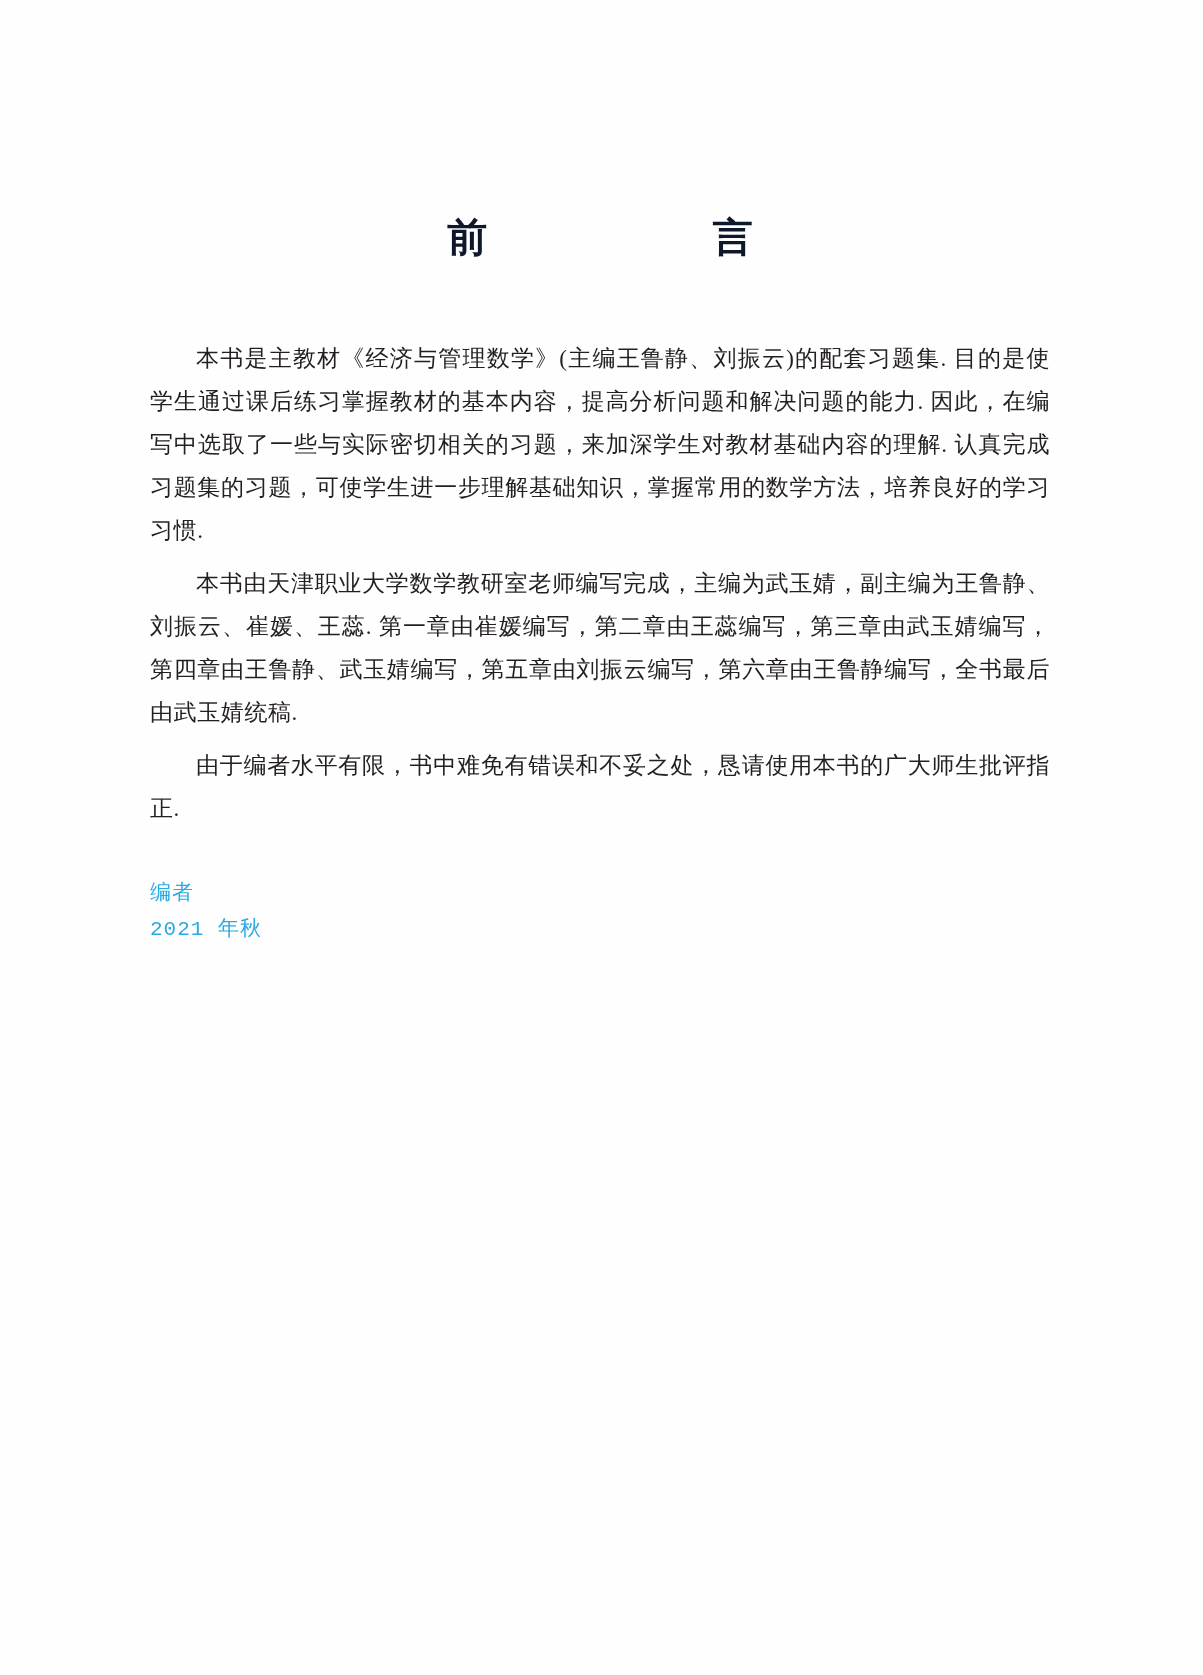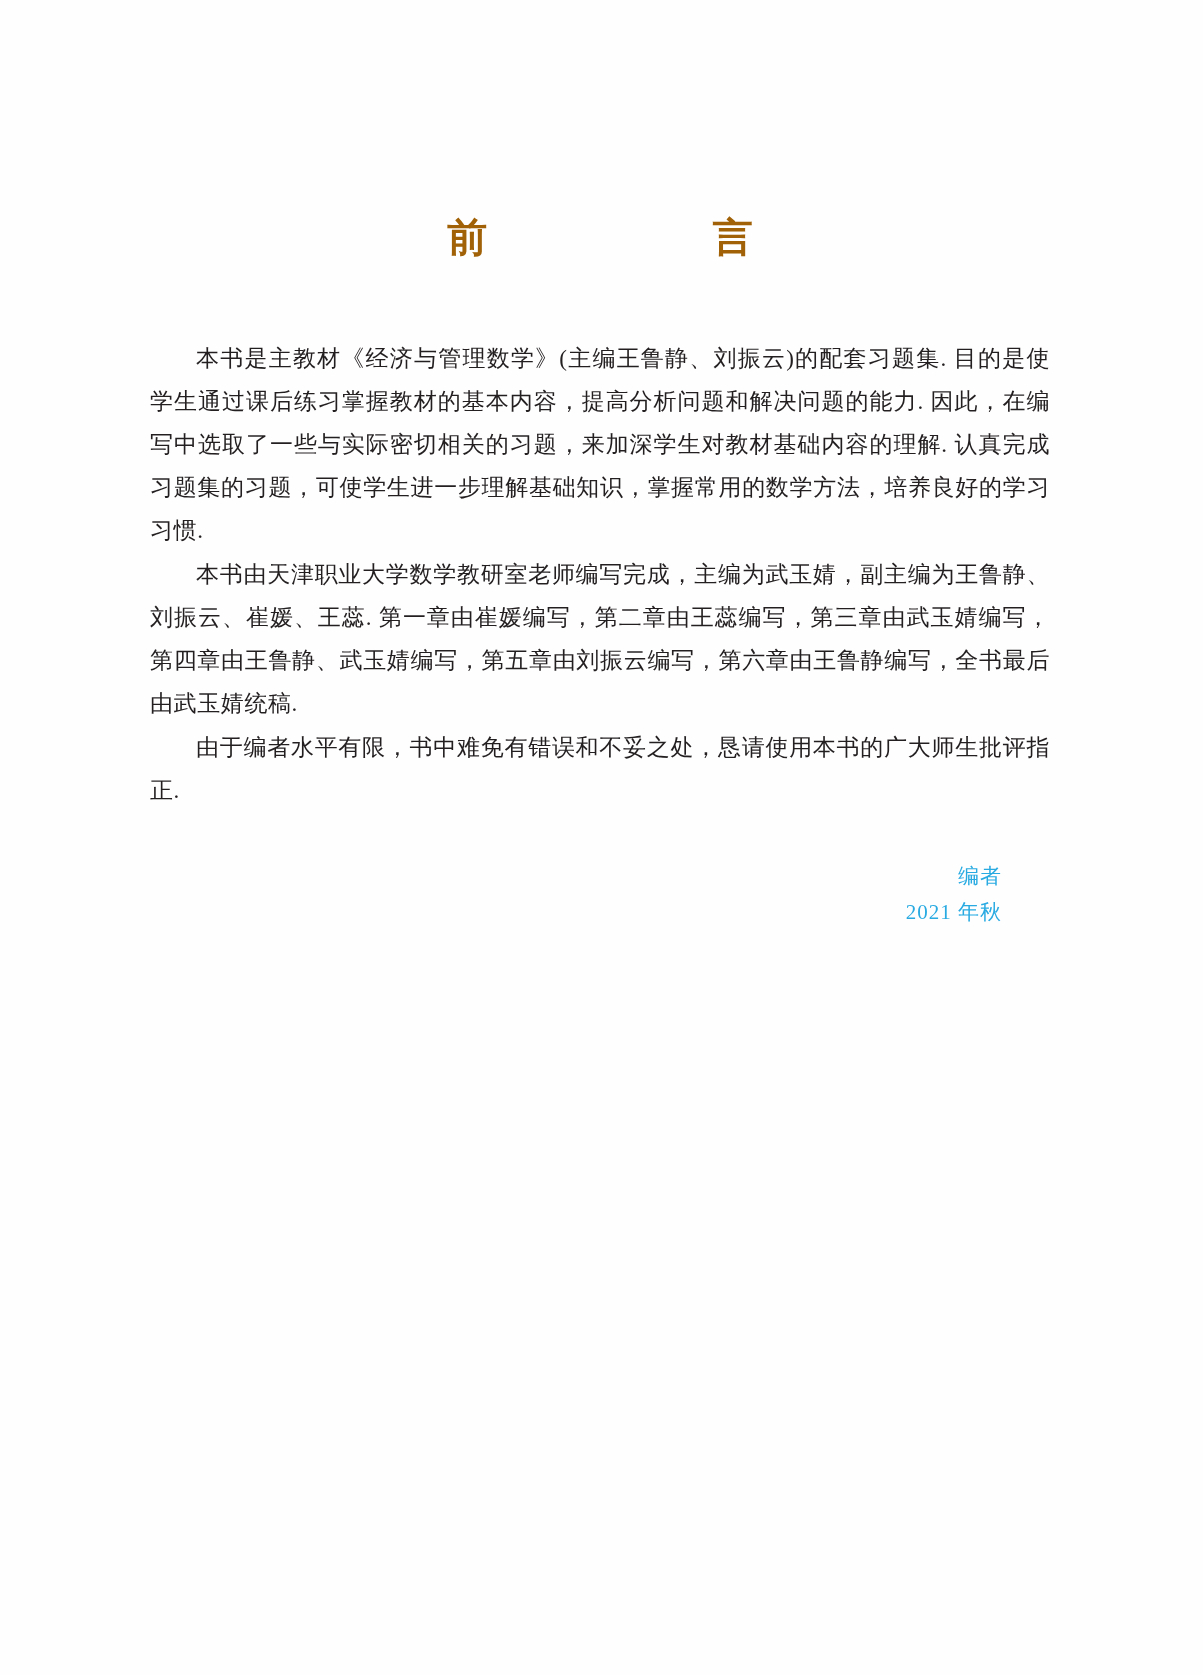--- a/index.html
+++ b/index.html
@@ -22,49 +22,49 @@
     height: 1675px;
     background: #fefefe;
   }
   .content {
     position: absolute;
     left: 150px;
     top: 210px;
     width: 900px;
   }
   .doc-title {
-    color: #a16207;
+    color: #0f172a;
     font-family: "DejaVu Sans", "Liberation Sans", sans-serif;
     font-weight: bold;
     font-size: 40px;
     letter-spacing: 34px;
     text-align: center;
     margin: 0 0 72px 0;
     padding-left: 34px;
     white-space: pre;
   }
   .para {
     font-size: 23px;
     line-height: 43px;
     text-align: justify;
     text-justify: inter-ideograph;
     text-indent: 2em;
     margin: 0;
     letter-spacing: 0.6px;
   }
   .para + .para {
-    margin-top: 1px;
+    margin-top: 10px;
   }
   .signature {
     margin-top: 46px;
-    text-align: right;
     padding-right: 48px;
     color: #29abe2;
     font-size: 21px;
     line-height: 36px;
+    font-family: Liberation Mono, monospace;
   }
   .signature div {
     letter-spacing: 1px;
   }
 </style>
 </head>
 <body>
 
 <div class="page">
   <div class="content">

